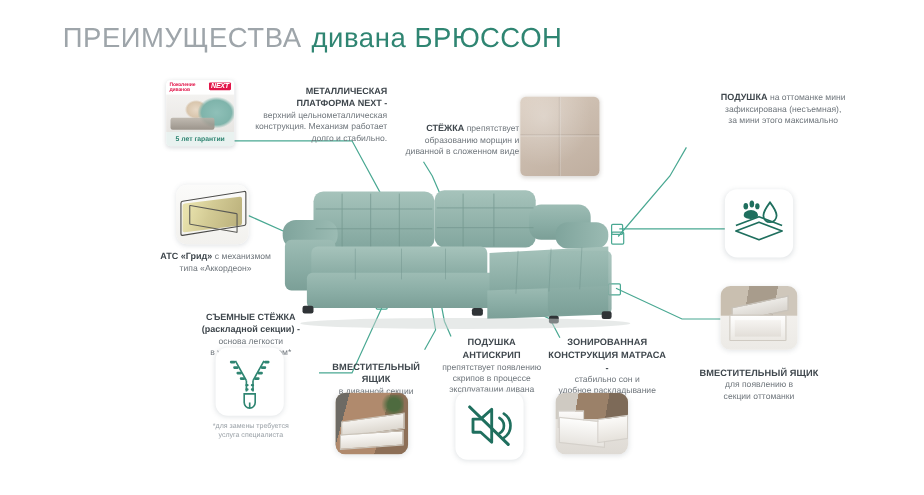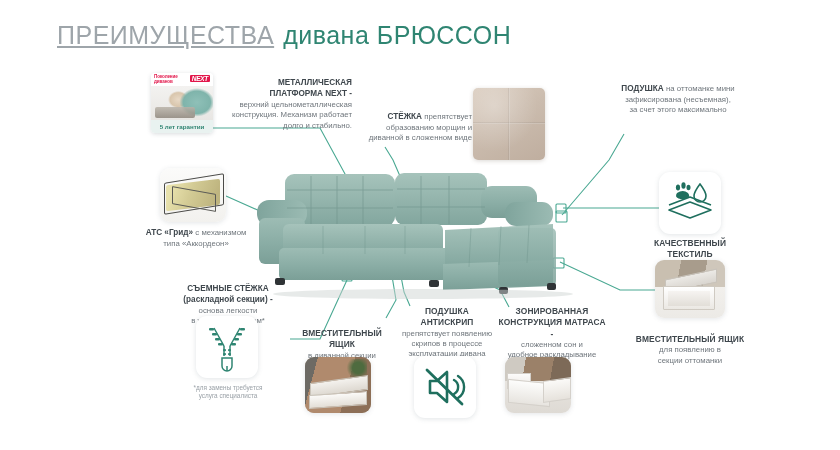--- a/index.html
+++ b/index.html
@@ -6,21 +6,21 @@
   body{
     width:840px;height:450px;overflow:hidden;position:relative;
     font-family:"Liberation Sans","DejaVu Sans",sans-serif;
     color:#5b6166;
   }
   .stage{position:absolute;left:0;top:0;width:840px;height:450px;}
 
   
   .title{position:absolute;left:57px;top:21px;white-space:nowrap;}
   .title span{font-size:25px;letter-spacing:.5px;}
-  .t-grey{color:#9ea5aa;font-weight:400;text-decoration:underline;}
+  .t-grey{color:#9ea5aa;font-weight:400;}
   .t-green{color:#2f8572;font-weight:400;margin-left:9px;}
 
   
   .lines{position:absolute;left:0;top:0;width:840px;height:450px;pointer-events:none;}
 
   
   .callout{position:absolute;line-height:1.34;}
   .callout .hl{font-weight:bold;color:#3f474d;}
   .callout .bd{color:#6f767c;}
   .c11{font-size:8.2px;}
@@ -253,24 +253,24 @@
     <div class="bd c10">конструкция. Механизм работает</div>
     <div class="bd c10">долго и стабильно.</div>
   </div>
 
   <div class="callout c11 rgt" style="left:368px;top:112px;width:104px;">
     <div><span class="hl">СТЁЖКА</span> <span class="bd c10">препятствует</span></div>
     <div class="bd c10">образованию морщин и</div>
     <div class="bd c10">диванной в сложенном виде</div>
   </div>
 
-  <div class="callout c11 ctr" style="left:578px;top:84px;width:200px;">
+  <div class="callout c11 ctr" style="left:612px;top:84px;width:200px;">
     <div><span class="hl">ПОДУШКА</span> <span class="bd c10">на оттоманке мини</span></div>
     <div class="bd c10">зафиксирована (несъемная),</div>
-    <div class="bd c10">за счет этого максимально</div>
+    <div class="bd c10">за мини этого максимально</div>
   </div>
 
   <div class="ph grid-ph">
     <div class="g1"></div>
       <div class="g2"></div>
       <div class="g3"></div>
   </div>
   <div class="callout c11 ctr" style="left:140px;top:228px;width:112px;">
     <div><span class="hl">АТС «Грид»</span> <span class="bd c10">с механизмом</span></div>
     <div class="bd c10">типа «Аккордеон»</div>
@@ -335,21 +335,21 @@
         <path d="M40 24 a8 8 0 0 1 0 14" stroke-width="2.4" stroke-linecap="round"></path>
         <path d="M44 20 a13 13 0 0 1 0 22" stroke-width="2.4" stroke-linecap="round"></path>
         <path d="M13 14 L48 48" stroke-width="2.8" stroke-linecap="round"></path>
       </g>
     </svg>
   </div>
 
   <div class="callout ctr" style="left:498px;top:306px;width:108px;">
     <div class="ttl">ЗОНИРОВАННАЯ</div>
     <div class="ttl">КОНСТРУКЦИЯ МАТРАСА -</div>
-    <div class="sub">сложенном сон и</div>
+    <div class="sub">стабильно сон и</div>
     <div class="sub">удобное раскладывание</div>
   </div>
   <div class="ph ph-bed">
     <div class="rm"></div>
       <div class="m3"></div>
       <div class="m1"></div>
       <div class="m2"></div>
   </div>
 
   <div class="tile tex">
@@ -360,24 +360,20 @@
       </g>
       <g fill="#1f6f5e">
         <ellipse cx="19" cy="15.5" rx="2.1" ry="3"></ellipse>
         <ellipse cx="24.5" cy="13.5" rx="2.1" ry="3.2"></ellipse>
         <ellipse cx="29.5" cy="15.5" rx="2" ry="2.8"></ellipse>
         <path d="M18 21 q6 -4 11 0 q3 4 -1.5 5.5 q-4 1.3 -8 0 q-4 -1.5 -1.5 -5.5 z"></path>
       </g>
       <path d="M41 12 q6 8 6 12 a6 6 0 0 1 -12 0 q0 -4 6 -12 z" fill="none" stroke="#1f6f5e" stroke-width="1.6"></path>
     </svg>
   </div>
-  <div class="callout ctr" style="left:634px;top:238px;width:112px;">
-    <div class="ttl">КАЧЕСТВЕННЫЙ</div>
-    <div class="ttl">ТЕКСТИЛЬ</div>
-  </div>
 
   <div class="ph ph-box">
     <div class="bg"></div>
       <div class="open"></div>
       <div class="inner"></div>
   </div>
   <div class="callout ctr" style="left:634px;top:334px;width:112px;">
     <div class="ttl">ВМЕСТИТЕЛЬНЫЙ ЯЩИК</div>
     <div class="sub">для появлению в</div>
     <div class="sub">секции оттоманки</div>

